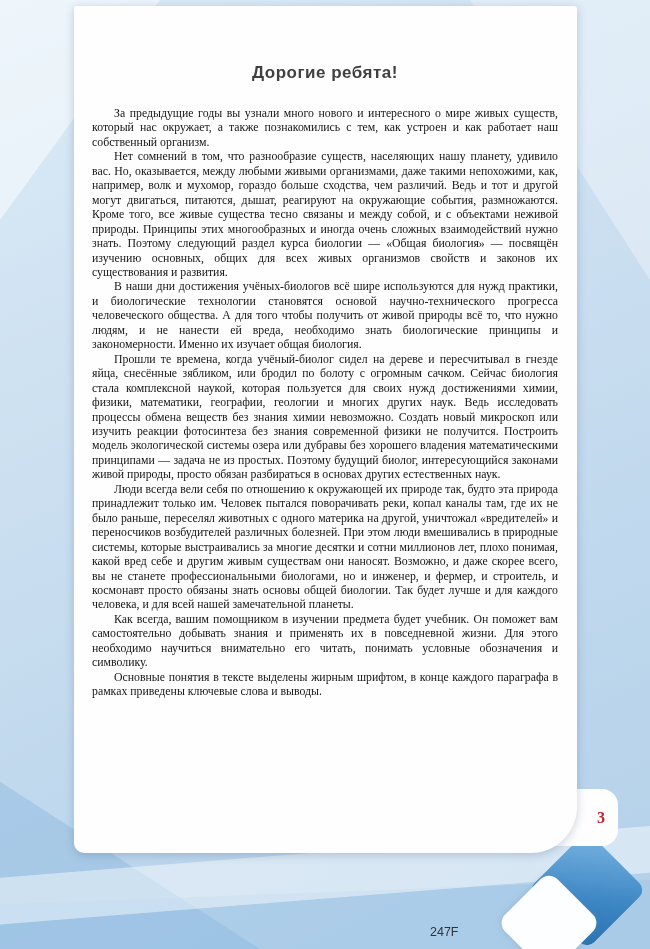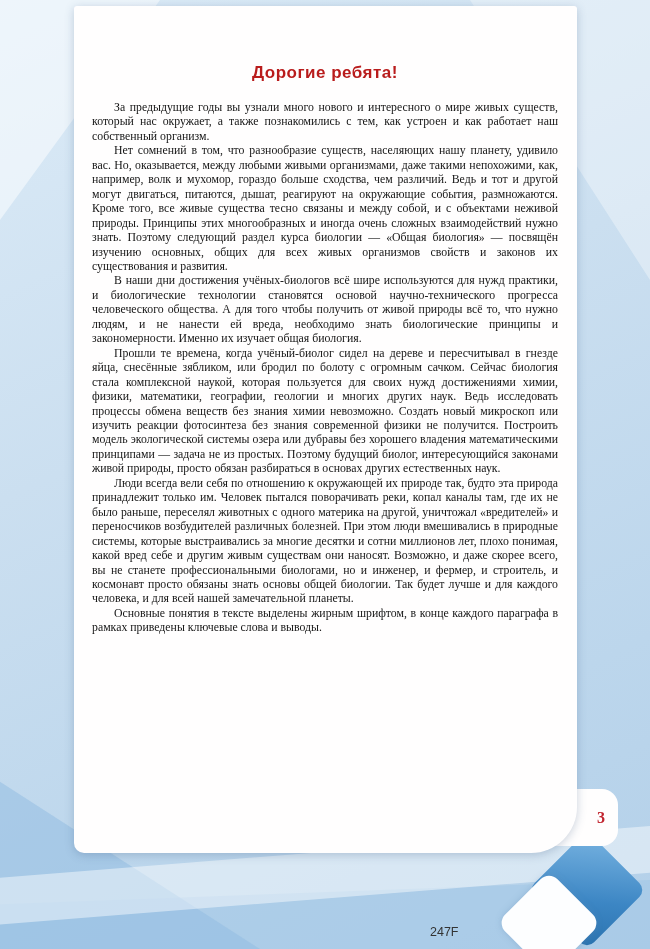--- a/index.html
+++ b/index.html
@@ -98,24 +98,24 @@
     overflow: hidden;
   }
 
   .title {
     margin-top: 57px;
     text-align: center;
     font-family: "Liberation Sans", sans-serif;
     font-weight: bold;
     font-size: 17px;
     letter-spacing: 0.5px;
-    color: #b91c1c;
+    color: #404040;
   }
 
-  .paragraphs { margin-top: 17px; }
+  .paragraphs { margin-top: 23px; }
   .paragraphs p {
     text-align: justify;
     text-indent: 22px;
     font-size: 11.8px;
     line-height: 14.45px;
     color: #151515;
     hyphens: auto;
     -webkit-hyphens: auto;
   }
 
@@ -148,20 +148,21 @@
 
   <div class="page-card">
     <div class="content">
       <h1 class="title">Дорогие ребята!</h1>
       <div class="paragraphs">
           <p>За предыдущие годы вы узнали много нового и интересного о мире живых существ, который нас окружает, а также познакомились с тем, как устроен и как работает наш собственный организм.</p>
           <p>Нет сомнений в том, что разнообразие существ, населяющих нашу планету, удивило вас. Но, оказывается, между любыми живыми организмами, даже такими непохожими, как, например, волк и мухомор, гораздо больше сходства, чем различий. Ведь и тот и другой могут двигаться, питаются, дышат, реагируют на окружающие события, размножаются. Кроме того, все живые существа тесно связаны и между собой, и с объектами неживой природы. Принципы этих многообразных и иногда очень сложных взаимодействий нужно знать. Поэтому следующий раздел курса биологии — «Общая биология» — посвящён изучению основных, общих для всех живых организмов свойств и законов их существования и развития.</p>
           <p>В наши дни достижения учёных-биологов всё шире используются для нужд практики, и биологические технологии становятся основой научно-технического прогресса человеческого общества. А для того чтобы получить от живой природы всё то, что нужно людям, и не нанести ей вреда, необходимо знать биологические принципы и закономерности. Именно их изучает общая биология.</p>
           <p>Прошли те времена, когда учёный-биолог сидел на дереве и пересчитывал в гнезде яйца, снесённые зябликом, или бродил по болоту с огромным сачком. Сейчас биология стала комплексной наукой, которая пользуется для своих нужд достижениями химии, физики, математики, географии, геологии и многих других наук. Ведь исследовать процессы обмена веществ без знания химии невозможно. Создать новый микроскоп или изучить реакции фотосинтеза без знания современной физики не получится. Построить модель экологической системы озера или дубравы без хорошего владения математическими принципами — задача не из простых. Поэтому будущий биолог, интересующийся законами живой природы, просто обязан разбираться в основах других естественных наук.</p>
           <p>Люди всегда вели себя по отношению к окружающей их природе так, будто эта природа принадлежит только им. Человек пытался поворачивать реки, копал каналы там, где их не было раньше, переселял животных с одного материка на другой, уничтожал «вредителей» и переносчиков возбудителей различных болезней. При этом люди вмешивались в природные системы, которые выстраивались за многие десятки и сотни миллионов лет, плохо понимая, какой вред себе и другим живым существам они наносят. Возможно, и даже скорее всего, вы не станете профессиональными биологами, но и инженер, и фермер, и строитель, и космонавт просто обязаны знать основы общей биологии. Так будет лучше и для каждого человека, и для всей нашей замечательной планеты.</p>
+          <p>Как всегда, вашим помощником в изучении предмета будет учебник. Он поможет вам самостоятельно добывать знания и применять их в повседневной жизни. Для этого необходимо научиться внимательно его читать, понимать условные обозначения и символику.</p>
           <p>Основные понятия в тексте выделены жирным шрифтом, в конце каждого параграфа в рамках приведены ключевые слова и выводы.</p>
         </div>
     </div>
   </div>
 
   <div class="footer-code">247F</div>
 
 </div>
 
 </body></html>

